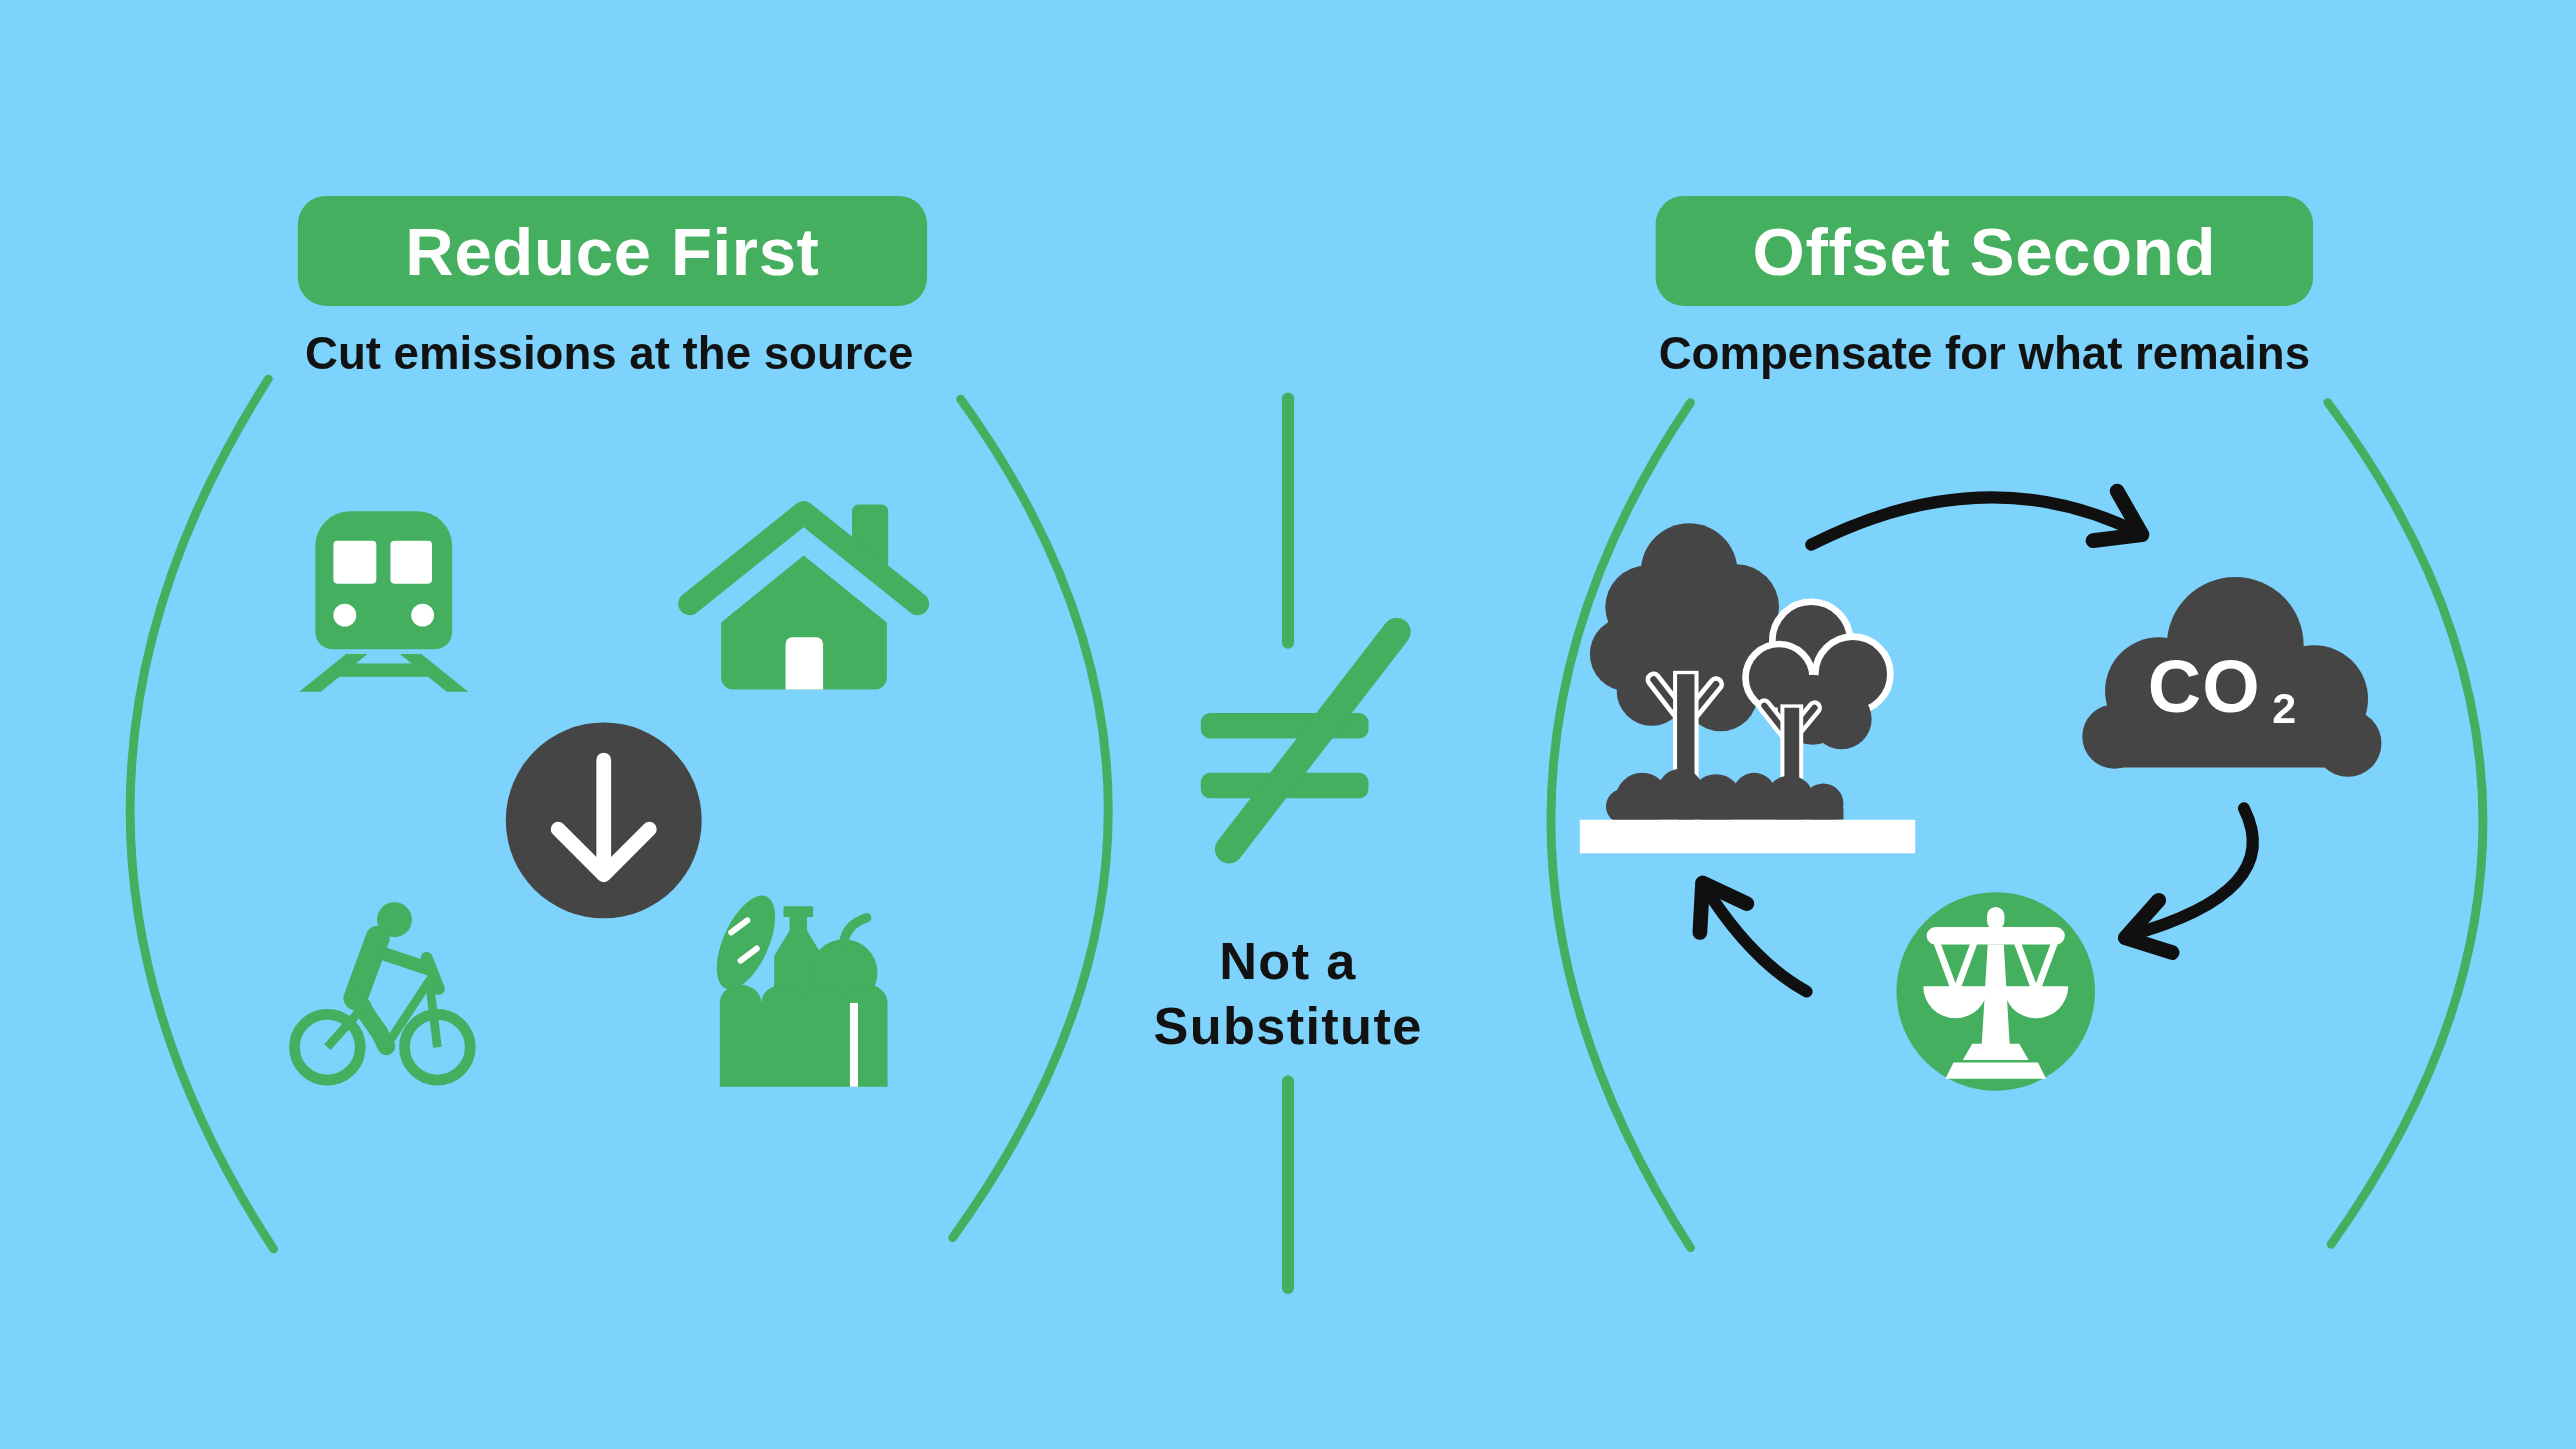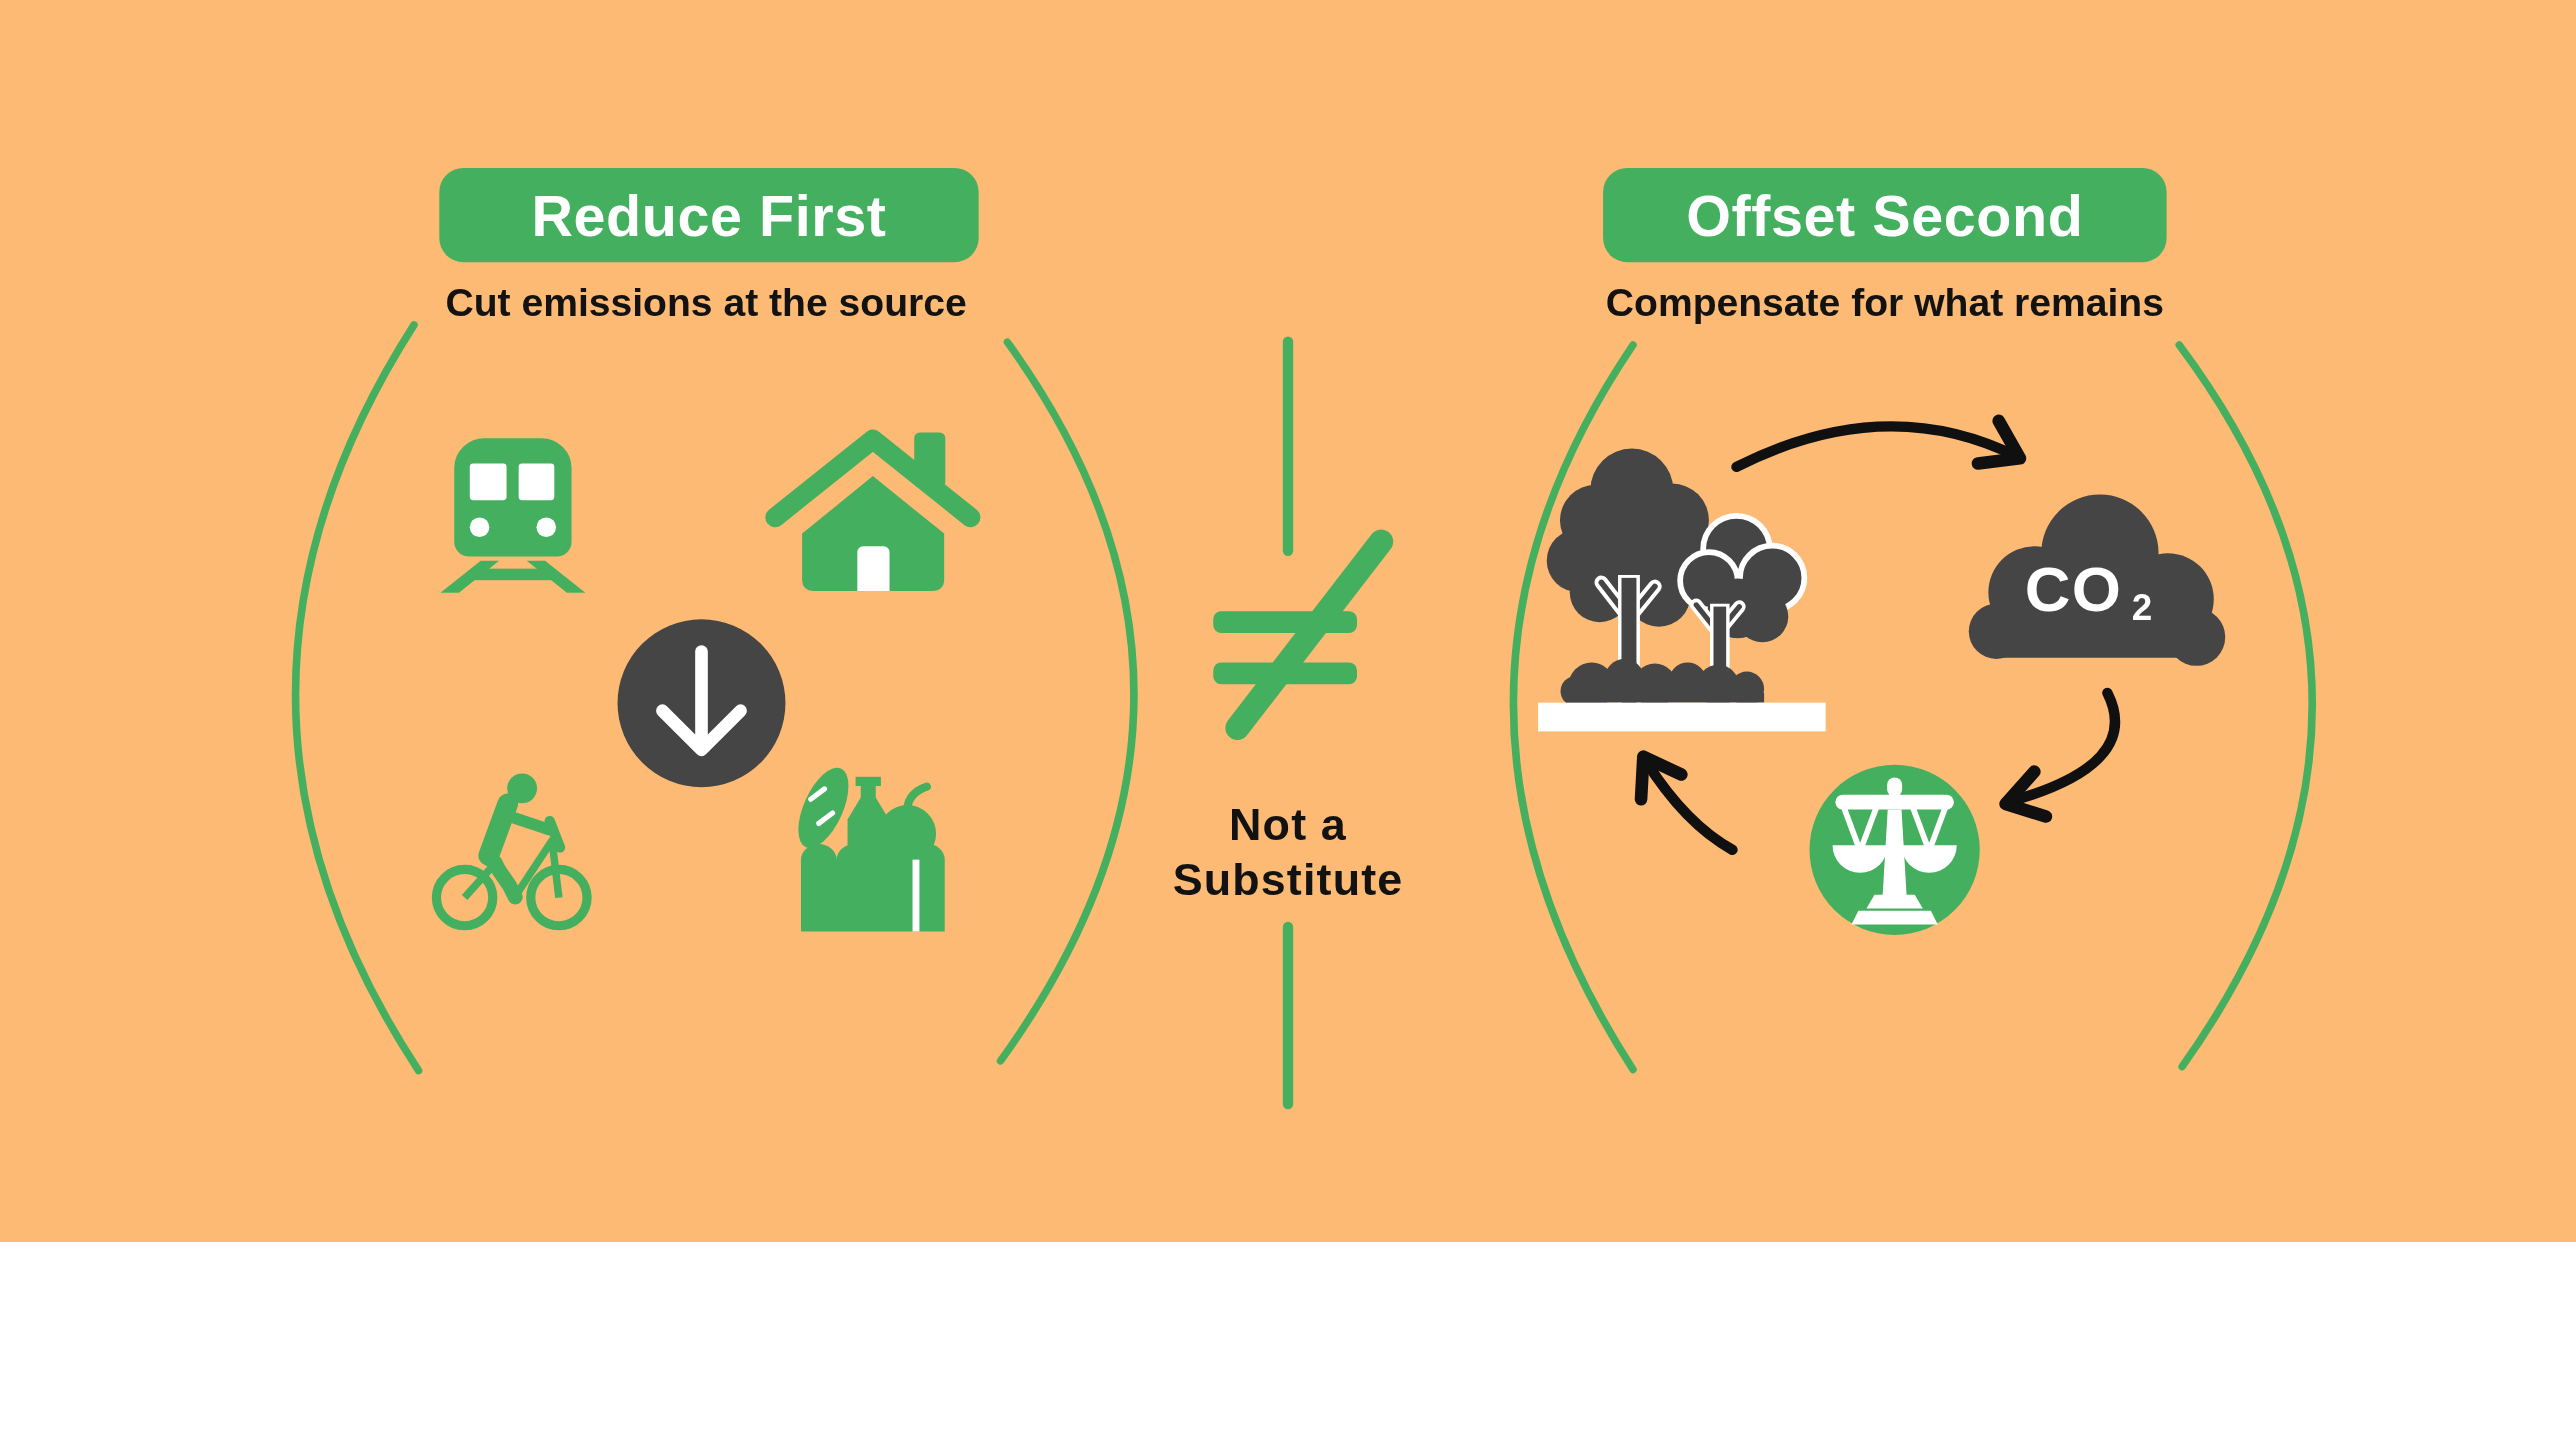--- a/index.html
+++ b/index.html
@@ -1,16 +1,16 @@
 <!DOCTYPE html>
 <html style="--accent-green: #44AF5E; --icon-dark: #454545; --arrow-black: #101010; --text-dark: #121212; --badge-text: #ffffff;font-size:10.7px"><head>
 <meta charset="utf-8">
 <style>
   html,body{margin:0;padding:0;background:#fff;}
-  .canvas{position:relative;width:2576px;height:1242px;background:#fdba74;overflow:hidden;}
+  .canvas{position:relative;width:2576px;height:1449px;background:#7dd3fc;overflow:hidden;}
   svg{display:block;width:100%;height:100%;}
   .green-fill{fill:var(--accent-green);}
   .green-stroke{stroke:var(--accent-green);fill:none;}
   .dark-fill{fill:var(--icon-dark);}
   .white-fill{fill:#ffffff;}
   .white-stroke{stroke:#ffffff;fill:none;}
   .black-stroke{stroke:var(--arrow-black);fill:none;}
   text{font-family:"Liberation Sans",sans-serif;}
   .title{font-weight:700;font-size:100px;fill:#ffffff;text-anchor:middle;letter-spacing:1px;}
   .subtitle{font-weight:700;font-size:68px;fill:var(--text-dark);text-anchor:middle;}

